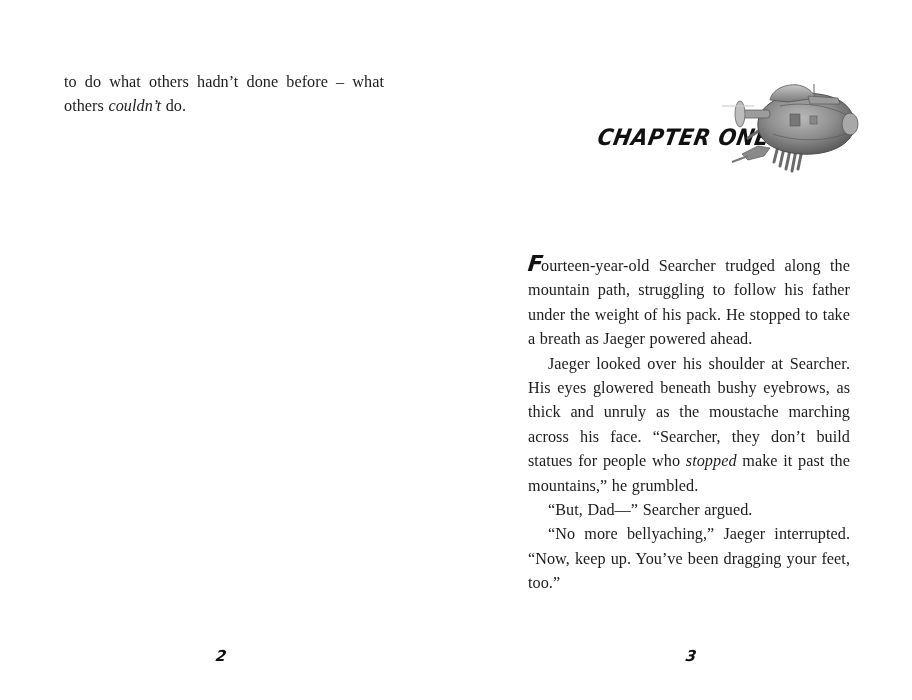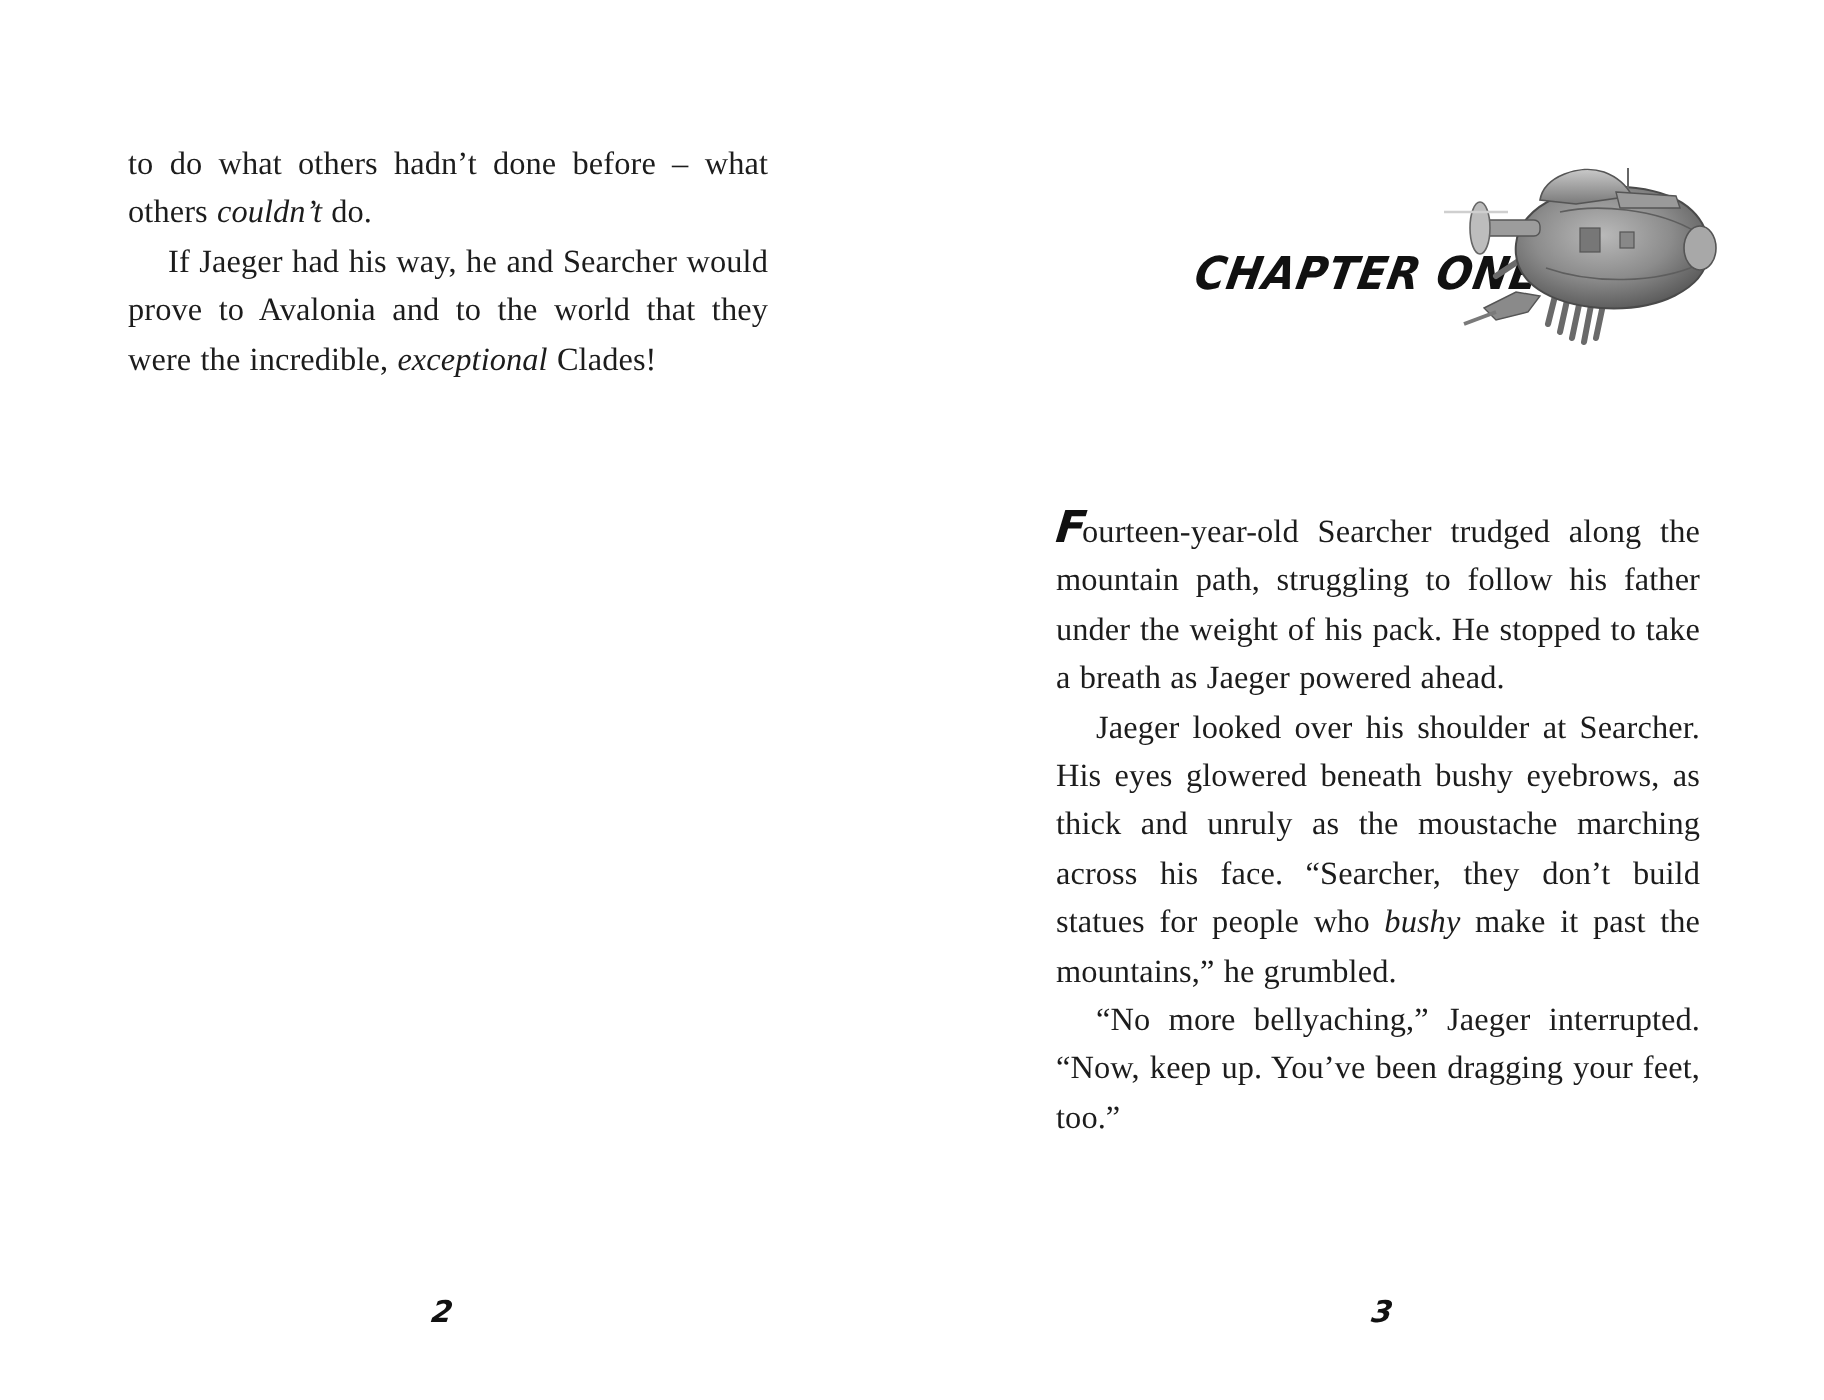--- a/index.html
+++ b/index.html
@@ -98,23 +98,20 @@
     .page-right .page-number { left: 230px; }
   </style>
 </head>
 <body>
 
 <div class="page page-left">
   <div class="text-block">
     <p class="para no-indent">
       <span>to do what others hadn’t done before – what others </span><em>couldn’t</em><span> do.</span>
     </p>
-    <p class="para">
-      <span>If Jaeger had his way, he and Searcher would prove to Avalonia and to the world that they were the incredible, </span><em>exceptional</em><span> Clades!</span>
-    </p>
   </div>
   <div class="page-number">2</div>
 </div>
 
 <div class="page page-right">
   <div class="chapter-title">CHAPTER ONE</div>
 
   <svg class="airship" viewBox="0 0 150 110" xmlns="http://www.w3.org/2000/svg">
     <defs>
       <radialGradient id="hullGrad" cx="45%" cy="40%" r="65%">
@@ -157,21 +154,24 @@
     <line x1="14" y1="90" x2="30" y2="84" stroke="#7a7a7a" stroke-width="2"></line>
 
     <line x1="96" y1="12" x2="96" y2="22" stroke="#666" stroke-width="1"></line>
   </svg>
 
   <div class="text-block">
     <p class="para no-indent">
       <span class="drop-cap">F</span><span>ourteen-year-old Searcher trudged along the mountain path, struggling to follow his father under the weight of his pack. He stopped to take a breath as Jaeger powered ahead.</span>
     </p>
     <p class="para">
-      <span>Jaeger looked over his shoulder at Searcher. His eyes glowered beneath bushy eyebrows, as thick and unruly as the moustache marching across his face. “Searcher, they don’t build statues for people who </span><em>bushy</em><span> make it past the mountains,” he grumbled.</span>
+      <span>Jaeger looked over his shoulder at Searcher. His eyes glowered beneath bushy eyebrows, as thick and unruly as the moustache marching across his face. “Searcher, they don’t build statues for people who </span><em>stopped</em><span> make it past the mountains,” he grumbled.</span>
+    </p>
+    <p class="para">
+      <span>“But, Dad—” Searcher argued.</span>
     </p>
     <p class="para">
       <span>“No more bellyaching,” Jaeger interrupted. “Now, keep up. You’ve been dragging your feet, too.”</span>
     </p>
 
   </div>
 
   <div class="page-number">3</div>
 </div>
 

